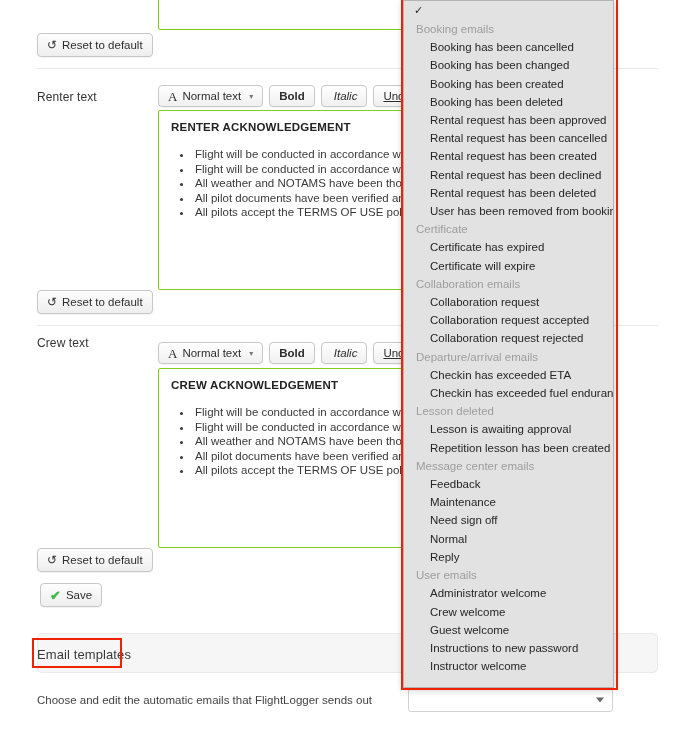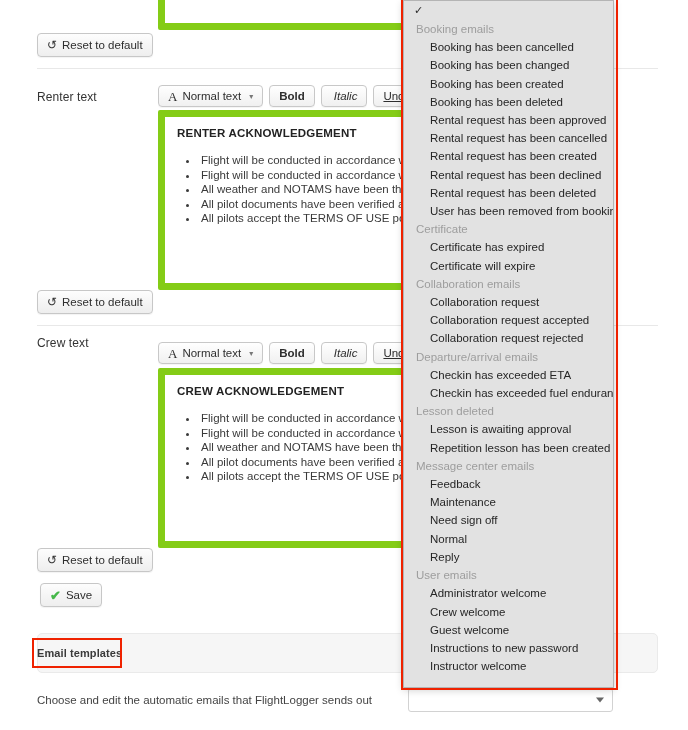--- a/index.html
+++ b/index.html
@@ -20,21 +20,21 @@
   .row-label {
     position: absolute;
     font-size: 12px;
     color: #333333;
     letter-spacing: 0.1px;
   }
 
   .editor-box {
     position: absolute;
     background: #ffffff;
-    border: 7px solid #84cc16;
+    border: 1px solid #84cc16;
     border-radius: 2px;
     box-sizing: border-box;
     overflow: hidden;
   }
   .editor-title {
     font-size: 11.5px;
     font-weight: bold;
     color: #222222;
     padding: 10px 0 0 12px;
     letter-spacing: 0.2px;
@@ -129,22 +129,22 @@
   
   .section-panel {
     position: absolute;
     background: #f6f6f6;
     border: 1px solid #eaeaea;
     border-radius: 5px;
     box-sizing: border-box;
   }
   .section-title {
     position: absolute;
-    font-size: 11px;
-    font-weight: bold;
+    font-size: 13px;
+    font-weight: normal;
     color: #3a3a3a;
     letter-spacing: 0.1px;
   }
   .section-desc {
     position: absolute;
     font-size: 11.5px;
     color: #444444;
   }
 
   

